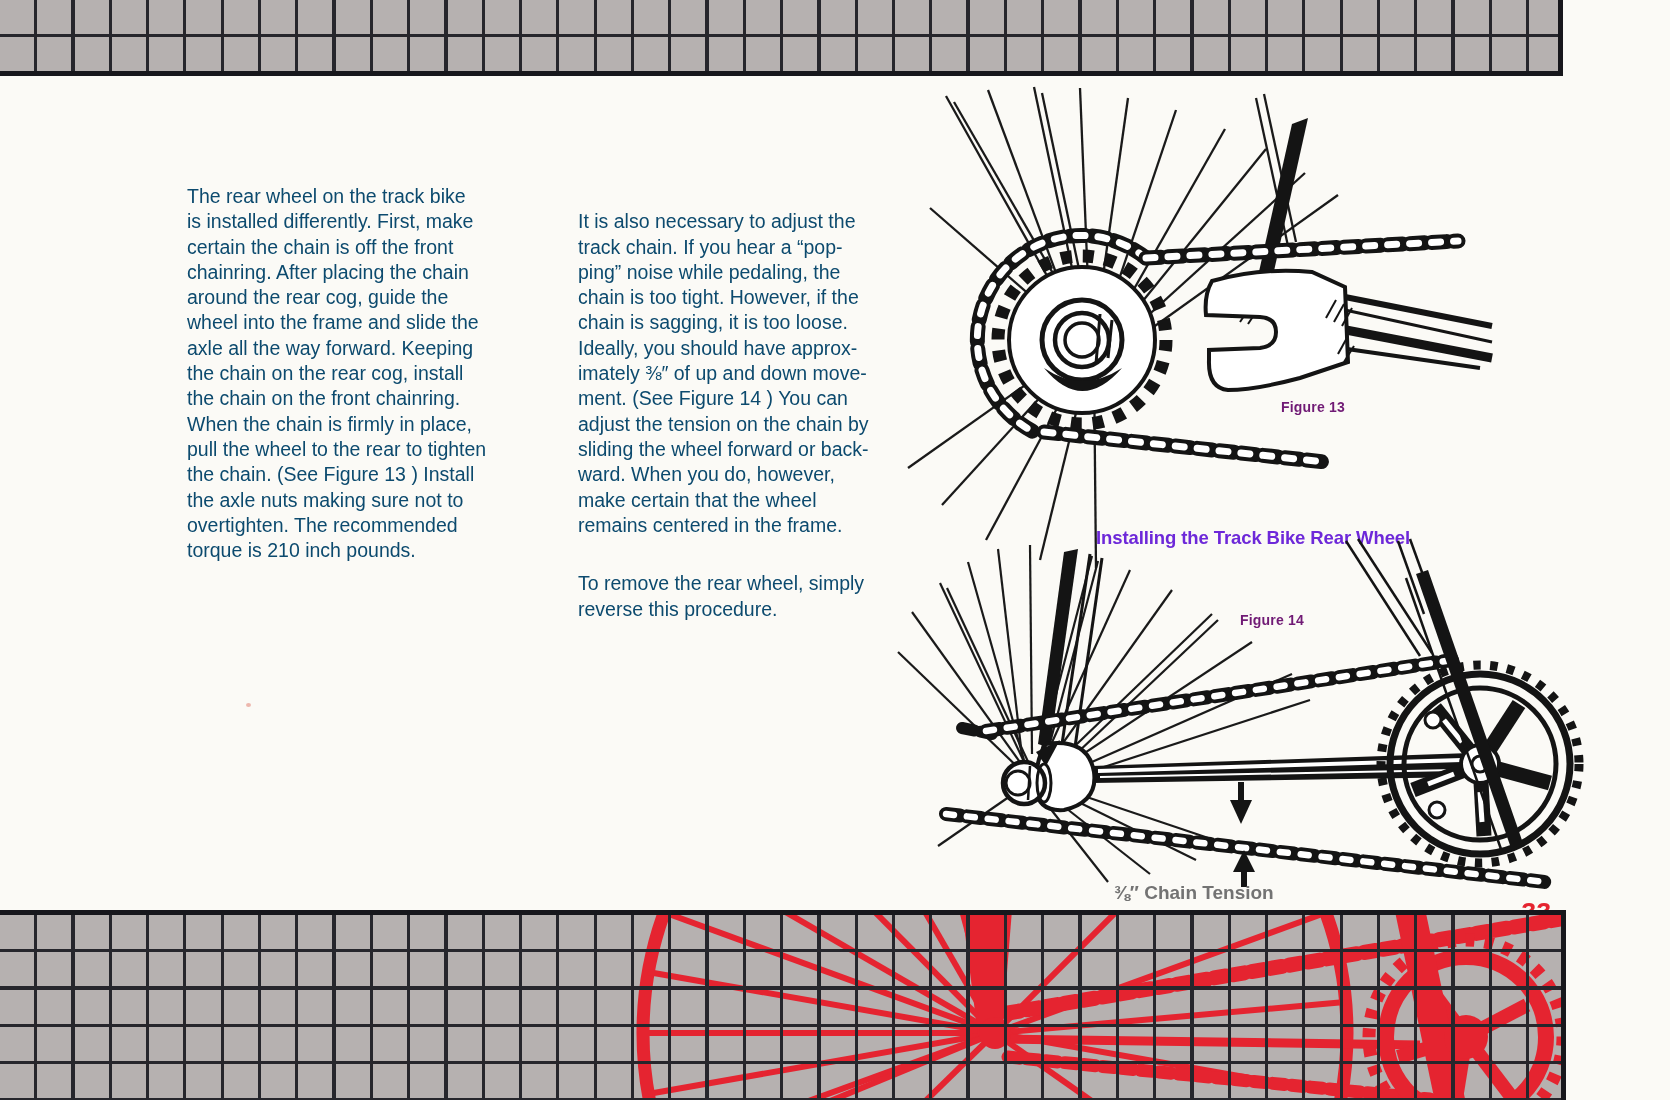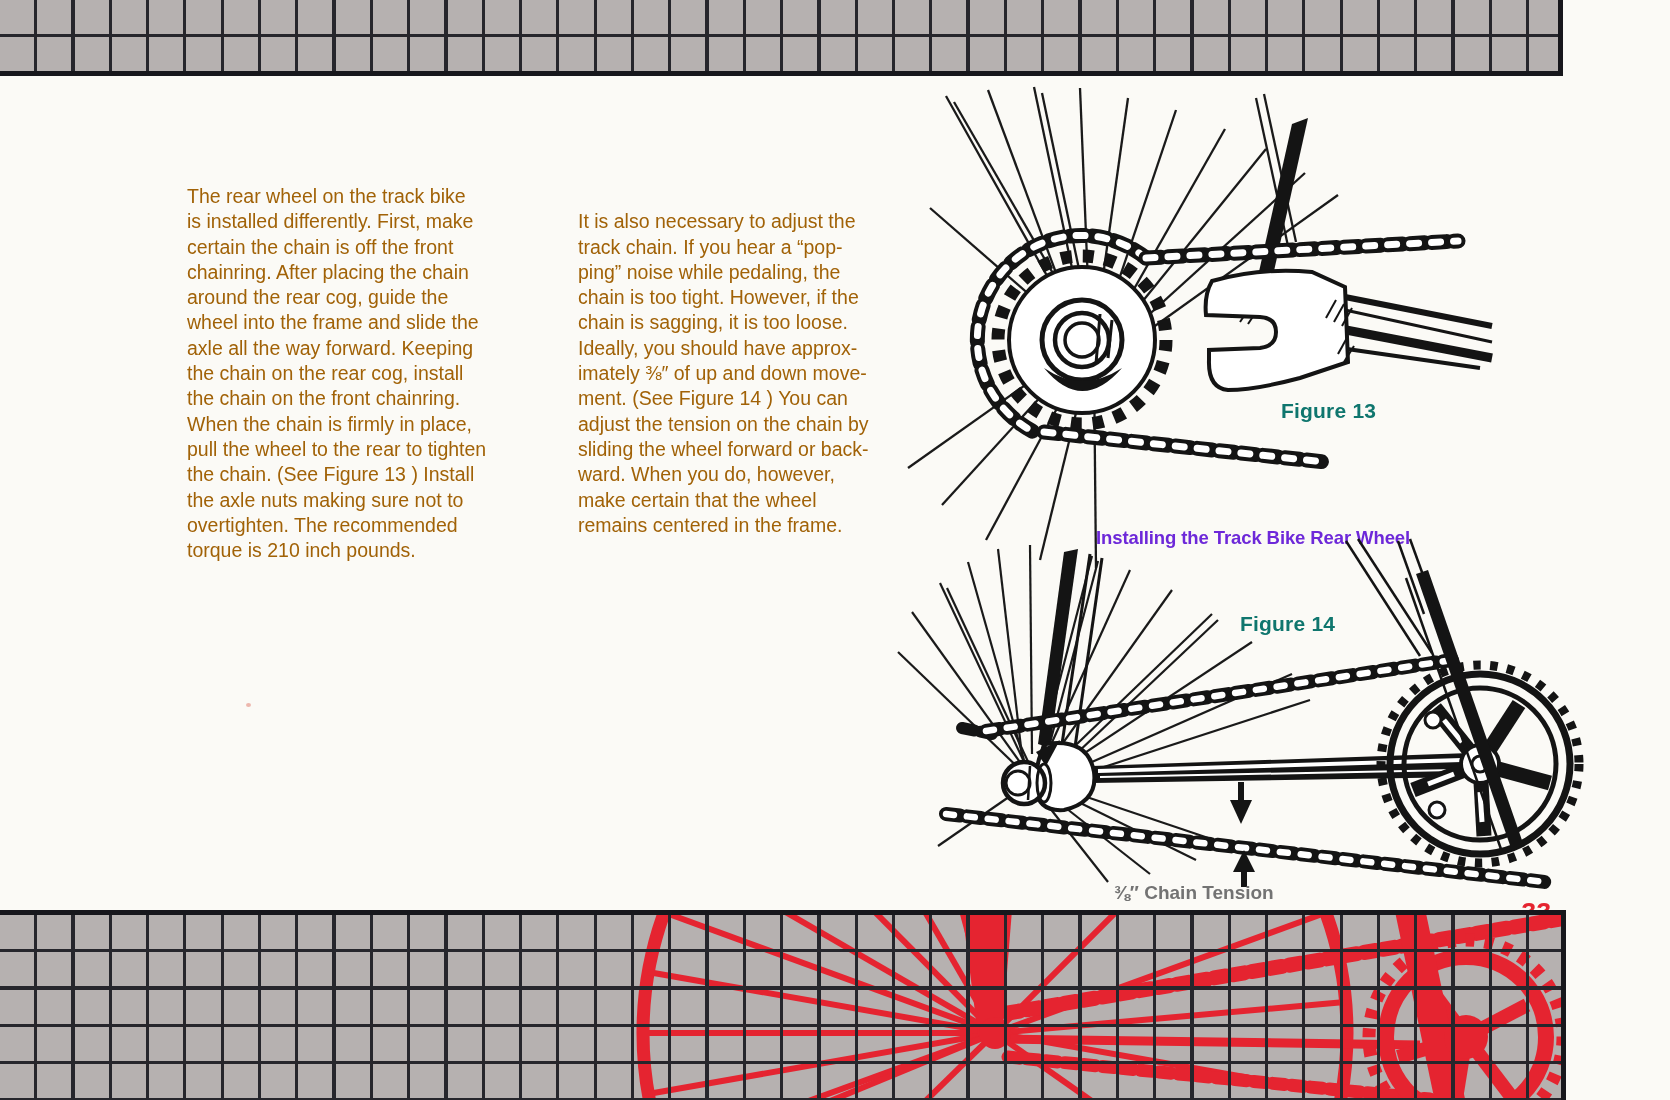--- a/index.html
+++ b/index.html
@@ -29,28 +29,28 @@
   #bottom-band svg{position:absolute;inset:0;z-index:1;}
   #bottom-band .grid-overlay{
     position:absolute;inset:0;z-index:2;
     background-image:
       repeating-linear-gradient(to right, transparent 0, transparent 34px, #26262c 34px, #26262c 37.3px),
       repeating-linear-gradient(to bottom, transparent 0, transparent 34px, #26262c 34px, #26262c 37.3px);
   }
   
   .col{
     position:absolute;top:184px;
-    font-size:19.5px;line-height:25.3px;color:#a16207;
+    font-size:19.5px;line-height:25.3px;color:#0c4a6e;
     white-space:pre-line;letter-spacing:0px;
   }
   #col1{left:187px;width:352px;}
   #col2{left:578px;width:356px;}
   #col2 .para2{margin-top:8px;}
   
-  .fig-label{position:absolute;font-weight:700;color:#0f766e;font-size:21px;letter-spacing:.2px;}
+  .fig-label{position:absolute;font-weight:700;color:#701a75;font-size:14px;letter-spacing:.2px;}
   #fig13-label{left:1281px;top:399px;}
   #fig14-label{left:1240px;top:612px;}
   #fig13-caption{
     position:absolute;left:1052px;top:527px;width:360px;
     font-weight:700;font-size:18.5px;color:#6d28d9;letter-spacing:-0.1px;margin-left:44px;
   }
   #tension-label{
     position:absolute;left:1114px;top:882px;
     font-weight:700;font-size:19px;color:#737373;
   }
@@ -90,20 +90,22 @@
 chain is too tight. However, if the
 chain is sagging, it is too loose.
 Ideally, you should have approx-
 imately ⅜″ of up and down move-
 ment. (See Figure 14 )  You can
 adjust the tension on the chain by
 sliding the wheel forward or back-
 ward. When you do, however,
 make certain that the wheel
 remains centered in the frame.</div>
+  <div class="para2">To remove the rear wheel, simply
+reverse this procedure.</div>
 </div>
 <div id="scan-speck"></div>
 
 <svg id="fig13-art" class="fig-art" width="620" height="490" viewBox="880 84 620 490" fill="none">
 
   <g stroke="#1a1a1a" stroke-width="2.3">
     <line x1="1082" y1="338" x2="946" y2="96"></line>
     <line x1="1088" y1="334" x2="954" y2="102"></line>
     <line x1="1078" y1="332" x2="988" y2="90"></line>
     <line x1="1085" y1="330" x2="1034" y2="87"></line>

